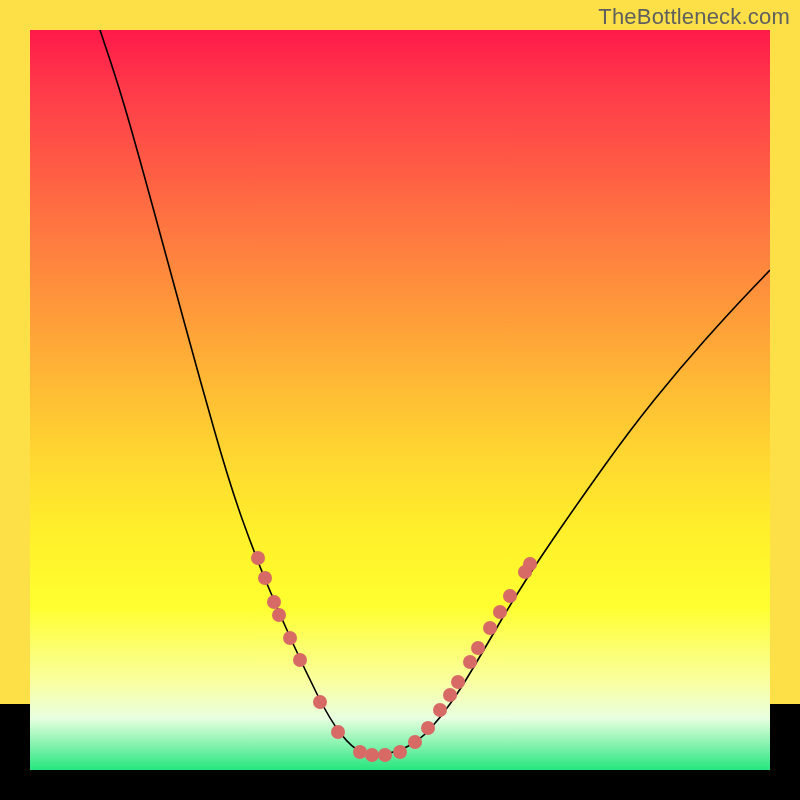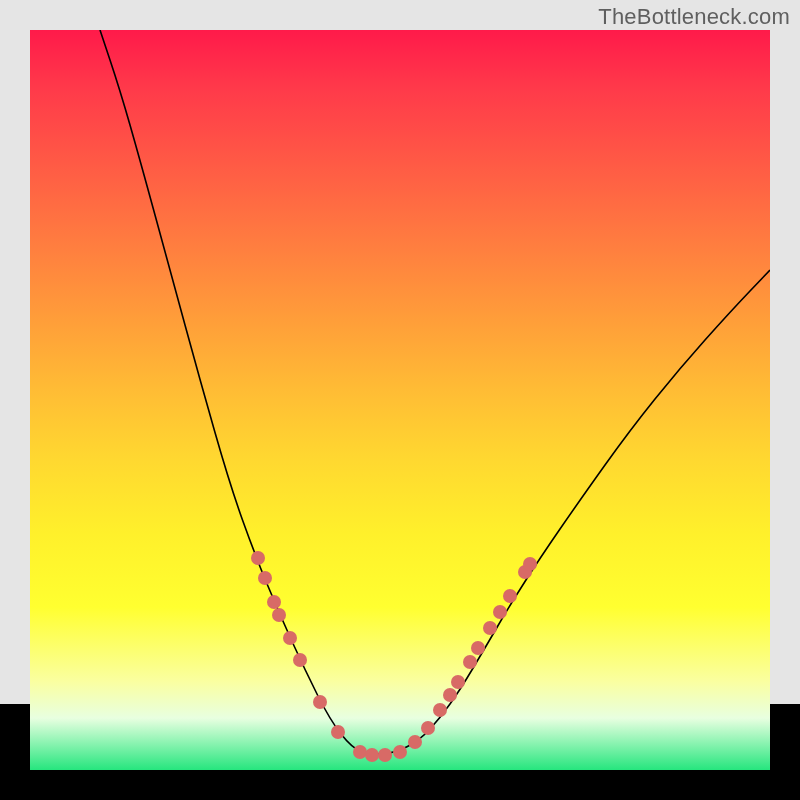--- a/index.html
+++ b/index.html
@@ -3,21 +3,21 @@
 <meta charset="utf-8">
 <style>
   * { margin: 0; padding: 0; box-sizing: border-box; }
   html, body { width: 800px; height: 800px; overflow: hidden; }
   body { background: #000; font-family: Arial, Helvetica, sans-serif; }
 
   .frame {
     position: absolute;
     left: 0; top: 0;
     width: 800px; height: 704px;
-    background: #e5e5e5;
+    background: #fde047;
     padding-left: 16px;
   }
 
   .plot-area {
     position: absolute;
     left: 30px; top: 30px;
     width: 740px; height: 740px;
     overflow: hidden;
   }
 

